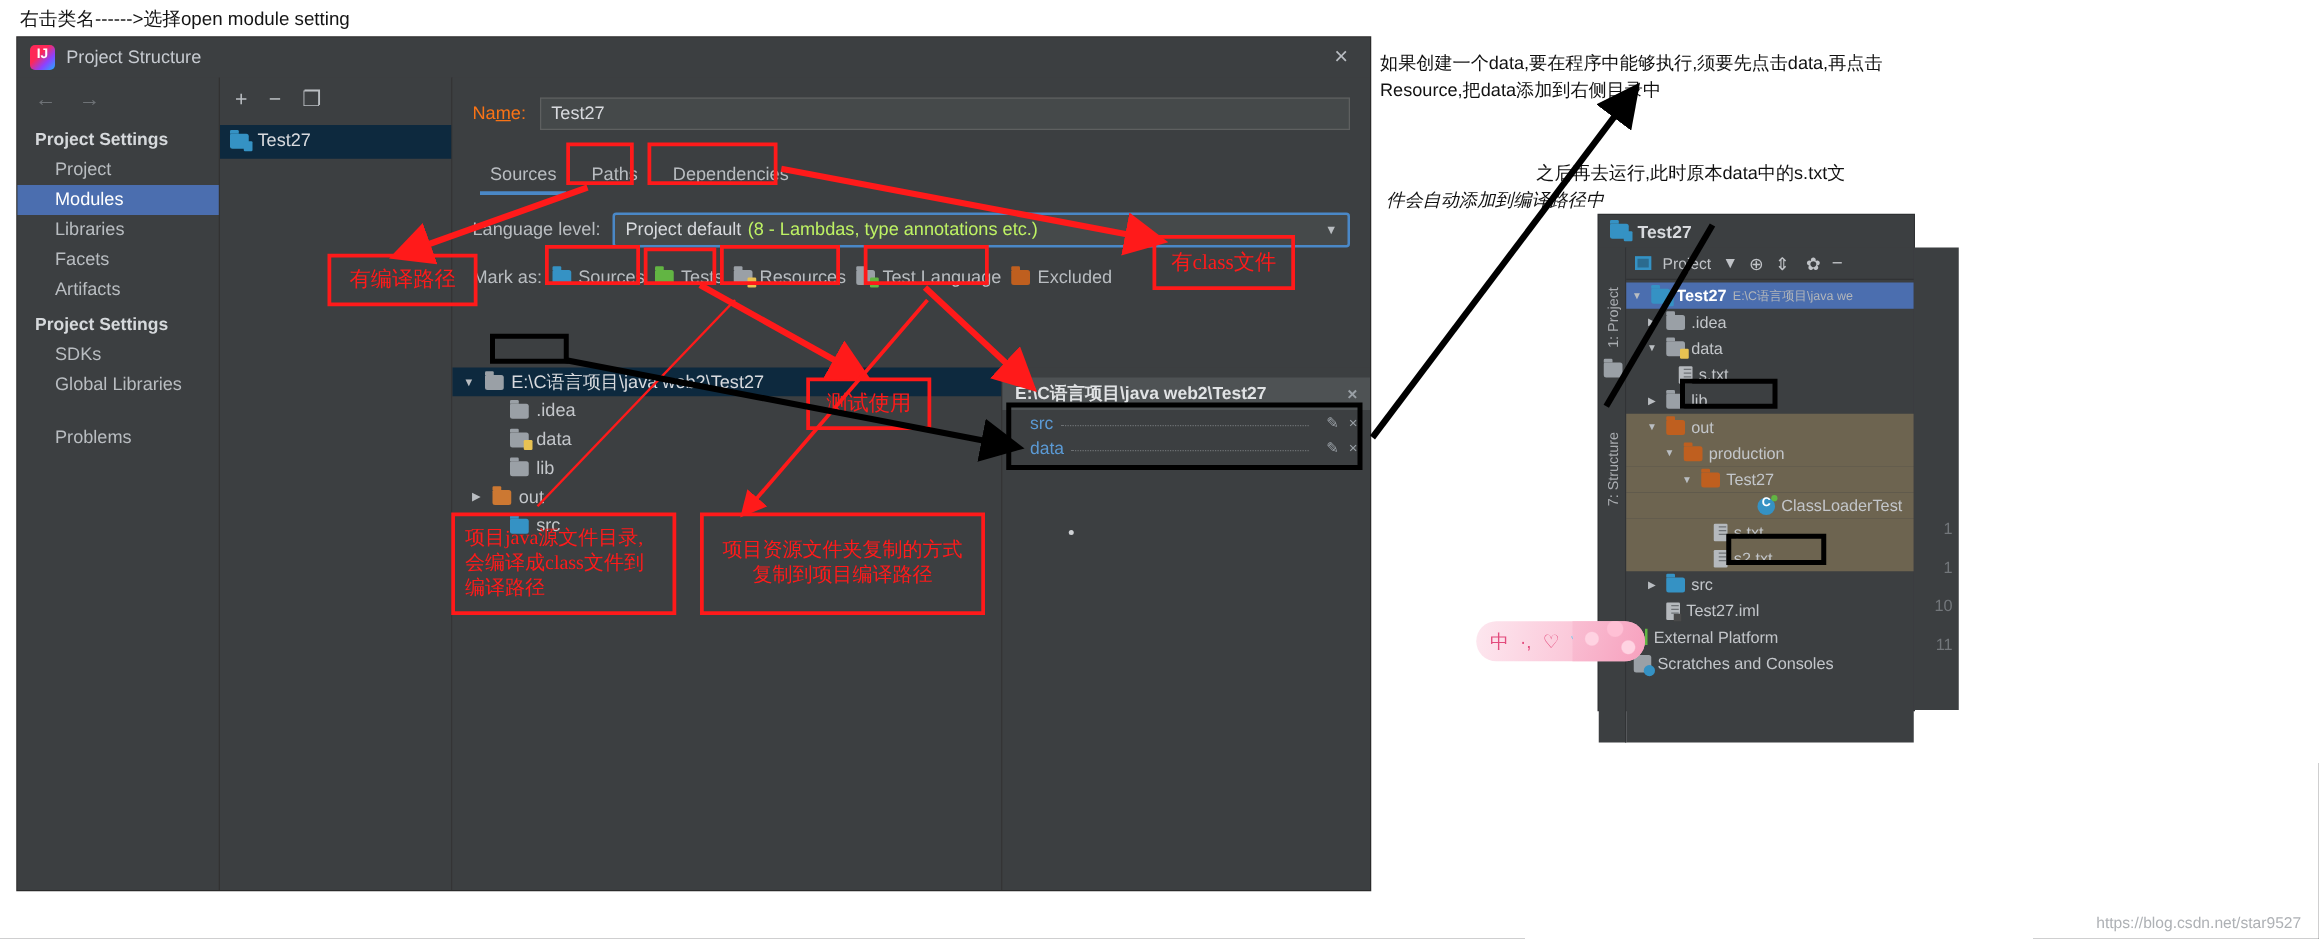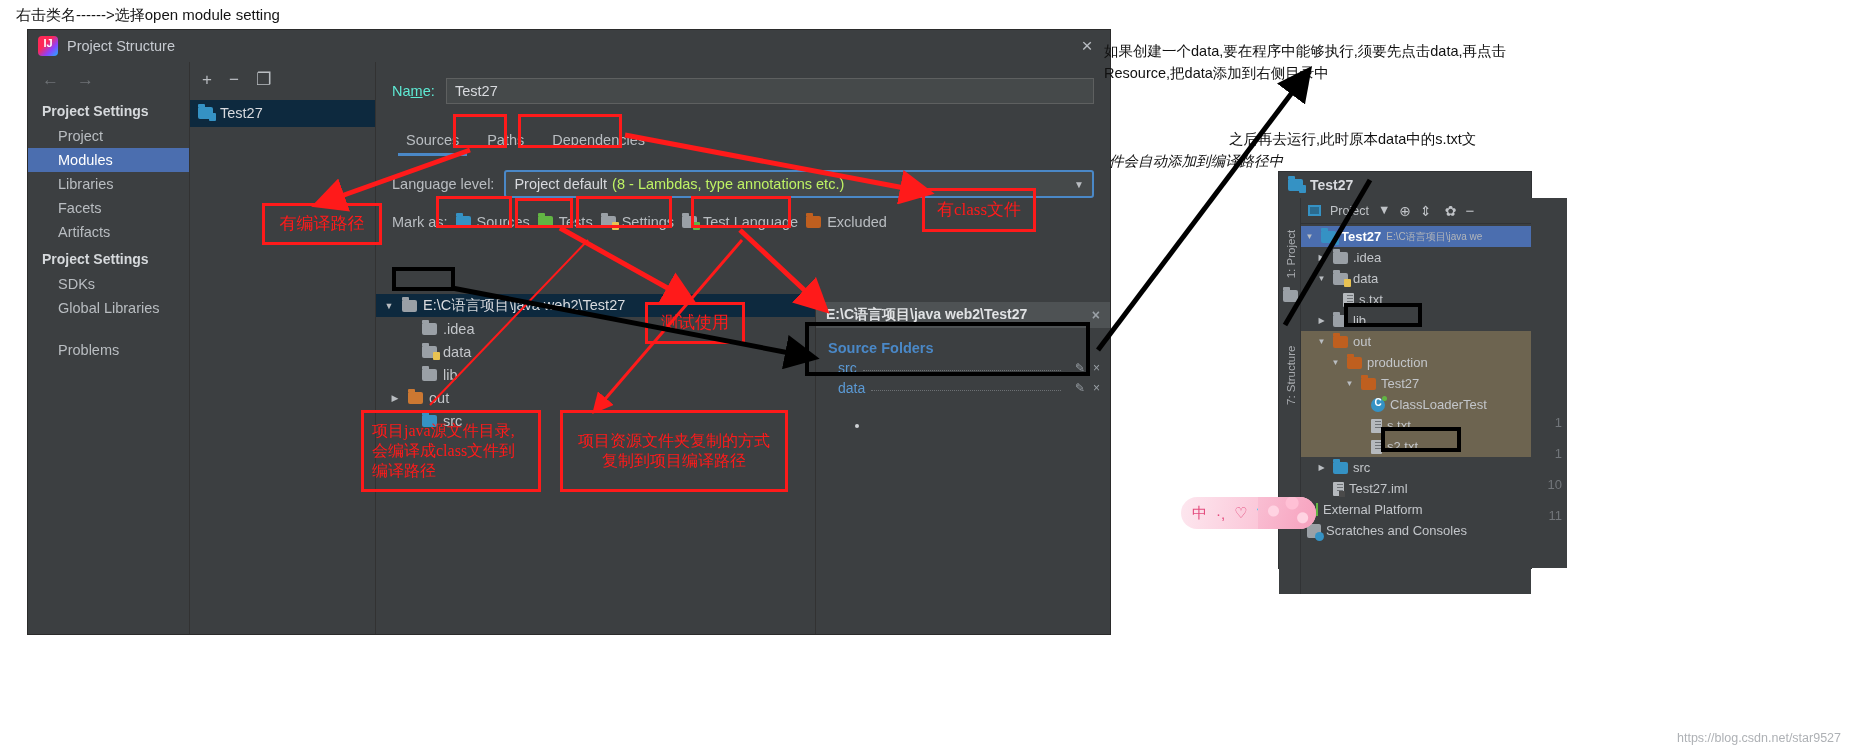--- a/index.html
+++ b/index.html
@@ -15,21 +15,21 @@
   .abs { position:absolute; }
 
   
   #top-caption {
     left:16px; top:6px;
     font-size:15px; color:#141414; letter-spacing:0px;
   }
 
   
   #ps-dialog {
-    left:28px; top:30px; width:1082px; height:604px;
+    left:14px; top:30px; width:1082px; height:682px;
     background:#3c3f41;
     box-shadow:0 0 0 1px #2b2b2b;
   }
   #ps-titlebar {
     position:absolute; left:0; top:0; width:100%; height:32px;
     background:#3c3f41; display:flex; align-items:center;
   }
   #ps-logo {
     width:20px;height:20px;margin-left:10px;margin-right:9px;
     border-radius:4px;
@@ -77,21 +77,21 @@
   .fold.green{background:#62b543;} .fold.green::before{background:#62b543;}
   .fold.orange{background:#cc7832;} .fold.orange::before{background:#cc7832;}
   .fold.darkorange{background:#bf5f1f;} .fold.darkorange::before{background:#bf5f1f;}
   .fold .mark{position:absolute;right:-3px;bottom:-2px;width:7px;height:8px;background:#3592c4;border-radius:1px;}
   .fold .mark.res{background:#e8c252;}
   .fold .mark.testres{background:#62b543;}
 
   
   #ps-main { flex:1; background:#3c3f41; position:relative; }
   #name-row { display:flex; align-items:center; padding:16px 16px 0 16px; }
-  #name-label { color:#5eead4; font-size:14.5px; width:54px; }
+  #name-label { color:#f97316; font-size:14.5px; width:54px; }
   #name-label u { text-decoration:underline; }
   #name-input {
     flex:1; height:26px; background:#45494a; border:1px solid #5e6060;
     color:#d8dade; font-size:14.5px; padding:0 8px; line-height:24px;
   }
 
   #tabs { display:flex; align-items:flex-end; margin:22px 0 0 16px; height:30px; }
   .tab { color:#b9bdc1; font-size:14.5px; padding:4px 14px 8px 14px; cursor:pointer; position:relative; }
   .tab.active::after {
     content:""; position:absolute; left:6px; right:6px; bottom:0; height:3px; background:#4a88c7;
@@ -281,21 +281,21 @@
           <span>Sources</span>
         </span>
         <span class="mk">
           <span class="fold green"></span>
           <span>Tests</span>
         </span>
         <span class="mk">
           <span class="fold">
               <i class="mark res"></i>
             </span>
-          <span>Settings</span>
+          <span>Resources</span>
         </span>
         <span class="mk">
           <span class="fold">
               <i class="mark testres"></i>
             </span>
           <span>Test Language</span>
         </span>
         <span class="mk">
           <span class="fold darkorange"></span>
           <span>Excluded</span>
@@ -338,21 +338,20 @@
             <span>src</span>
           </div>
         </div>
 
         <div id="detail-pane">
           <div id="root-bar">
             <span>E:\C语言项目\java web2\Test27</span>
             <span class="x">×</span>
           </div>
 
-          <div class="folders-title">Source Folders</div>
           <div class="folder-line">
             <span class="nm">src</span>
             <span class="dots"></span>
             <span class="ic">✎</span>
             <span class="ic">×</span>
           </div>
 
           <div id="res-section">
             <div class="folder-line">
               <span class="nm">data</span>
@@ -440,21 +439,21 @@
           <span class="fold darkorange"></span>
           <span>production</span>
         </div>
 
         <div class="ir out" style="padding-left:42px">
           <span class="iw">▼</span>
           <span class="fold darkorange"></span>
           <span>Test27</span>
         </div>
 
-        <div class="ir out" style="padding-left:70px">
+        <div class="ir out" style="padding-left:105px">
           <span class="cls-ic">
               <i class="dot"></i>
             </span>
           <span>ClassLoaderTest</span>
         </div>
 
         <div class="ir out" style="padding-left:70px">
           <span class="file-ic"></span>
           <span>s.txt</span>
         </div>

